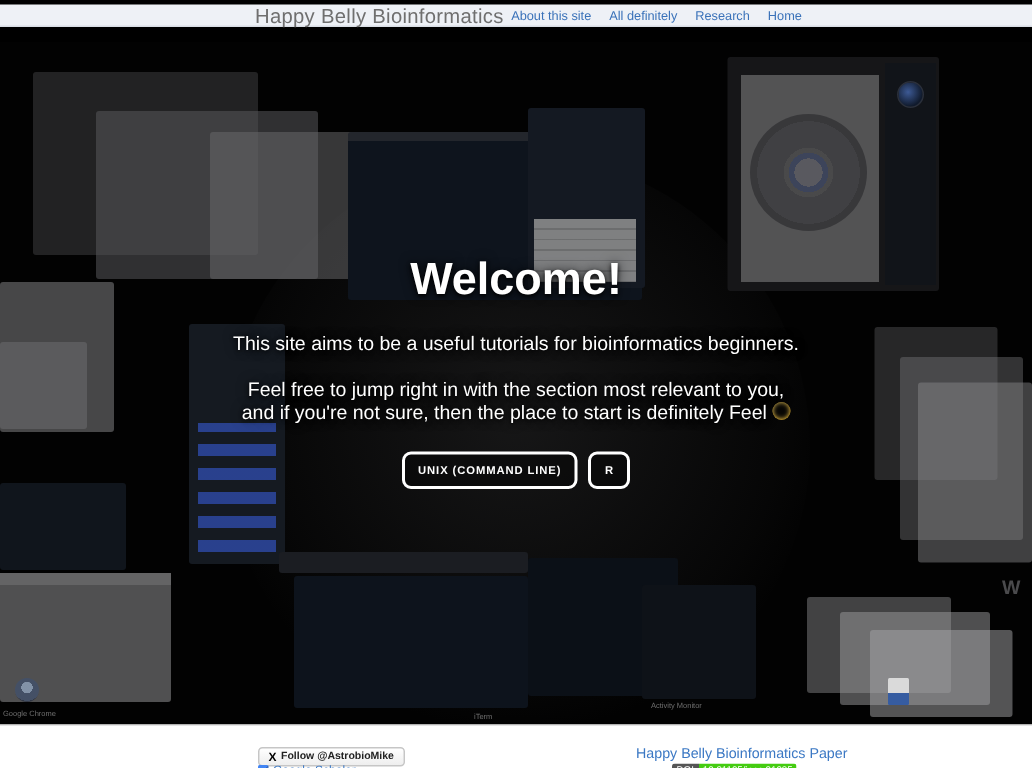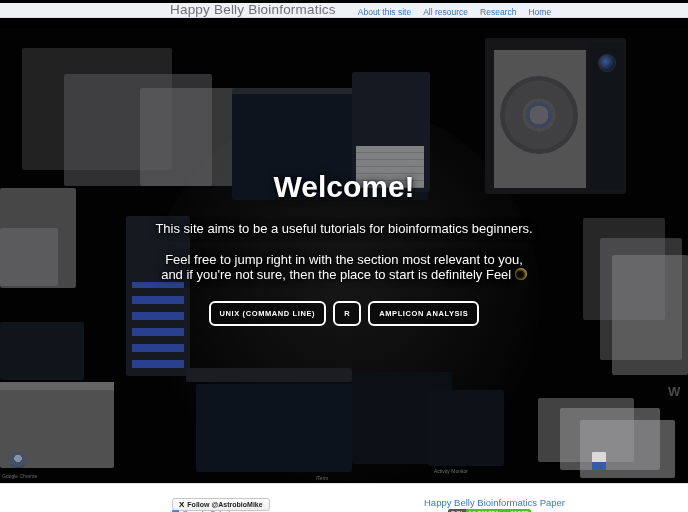--- a/index.html
+++ b/index.html
@@ -2,23 +2,23 @@
 <html><head>
 <meta charset="utf-8">
 <style>
   html,body{margin:0;padding:0;background:#ffffff;}
   *{box-sizing:border-box;font-family:"Liberation Sans",sans-serif;}
   .page{position:relative;width:688px;height:512px;overflow:hidden;background:#000;}
 
   
   .top-strip{position:absolute;top:0;left:0;width:100%;height:3px;background:#000;}
   header{position:absolute;top:3px;left:0;width:100%;height:15px;background:#eef1f6;
-         border-bottom:1px solid #d9dee5;display:flex;align-items:flex-end;}
+         border-bottom:1px solid #d9dee5;display:flex;align-items:center;}
   .site-title{margin-left:170px;font-size:13.5px;color:#6f6f6f;letter-spacing:.2px;white-space:nowrap;}
-  nav{display:flex;gap:12px;margin-left:22px;}
+  nav{display:flex;gap:12px;margin-left:5px;}
   nav a{font-size:8.5px;color:#3a72b9;text-decoration:none;white-space:nowrap;cursor:pointer;}
 
   
   main{position:absolute;top:28px;left:0;width:688px;height:455px;background:#020202;overflow:hidden;}
 
   
   .win{position:absolute;border-radius:2px;}
   .lines-light{background-image:repeating-linear-gradient(0deg,rgba(0,0,0,.20) 0 1px,transparent 1px 6px);}
   .lines-term{background-image:repeating-linear-gradient(0deg,rgba(120,150,200,.16) 0 1px,transparent 1px 7px);}
   .lines-tan{background-image:repeating-linear-gradient(0deg,rgba(185,160,95,.25) 0 2px,transparent 2px 8px);}
@@ -112,21 +112,21 @@
 </head>
 <body>
 
 <div class="page">
   <div class="top-strip"></div>
 
   <header>
     <div class="site-title">Happy Belly Bioinformatics</div>
     <nav>
       <a>About this site</a>
-      <a>All resource</a>
+      <a>All definitely</a>
       <a>Research</a>
       <a>Home</a>
     </nav>
   </header>
 
   <main>
 
     <div>
       <div class="win globe"></div>
       <div class="win tl1 lines-light"></div>
@@ -174,21 +174,20 @@
     <div class="hero">
       <h1>Welcome!</h1>
       <p>This site aims to be a useful tutorials for bioinformatics beginners.</p>
       <p class="second">
         <span>Feel free to jump right in with the section most relevant to you,</span><br>
         <span>and if you're not sure, then the place to start is definitely Feel </span><span class="emoji">🙂</span>
       </p>
       <div class="btn-row">
         <a class="hero-btn">UNIX (COMMAND LINE)</a>
         <a class="hero-btn">R</a>
-        <a class="hero-btn">AMPLICON ANALYSIS</a>
       </div>
     </div>
   </main>
 
   <footer>
     <a class="follow-btn">
       <span class="x-logo">X</span>
       <span>Follow @AstrobioMike</span>
     </a>
     <a class="scholar">

